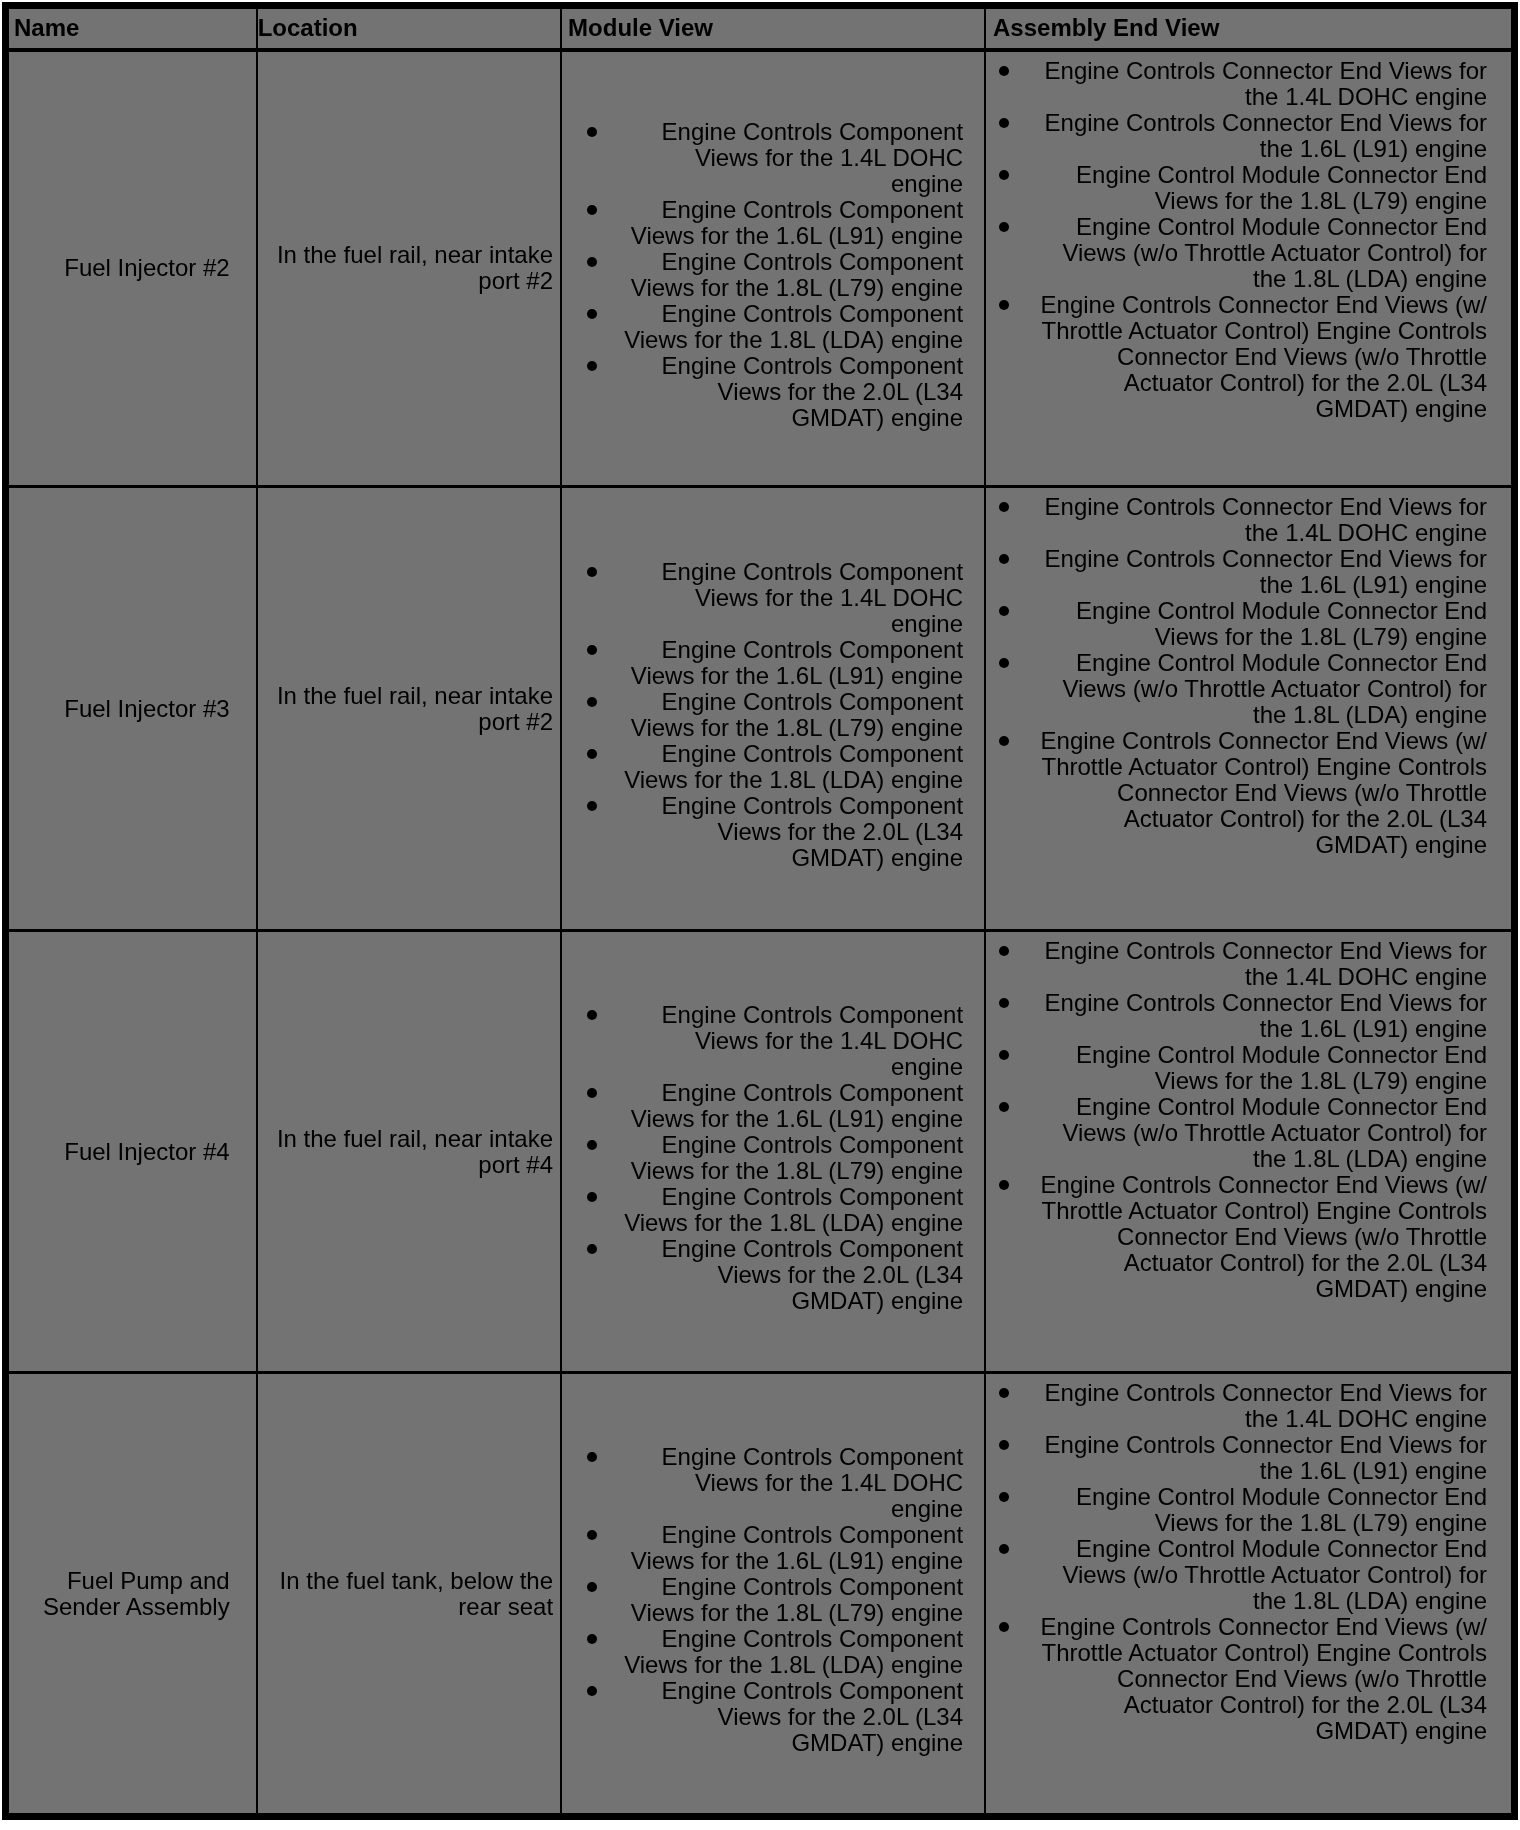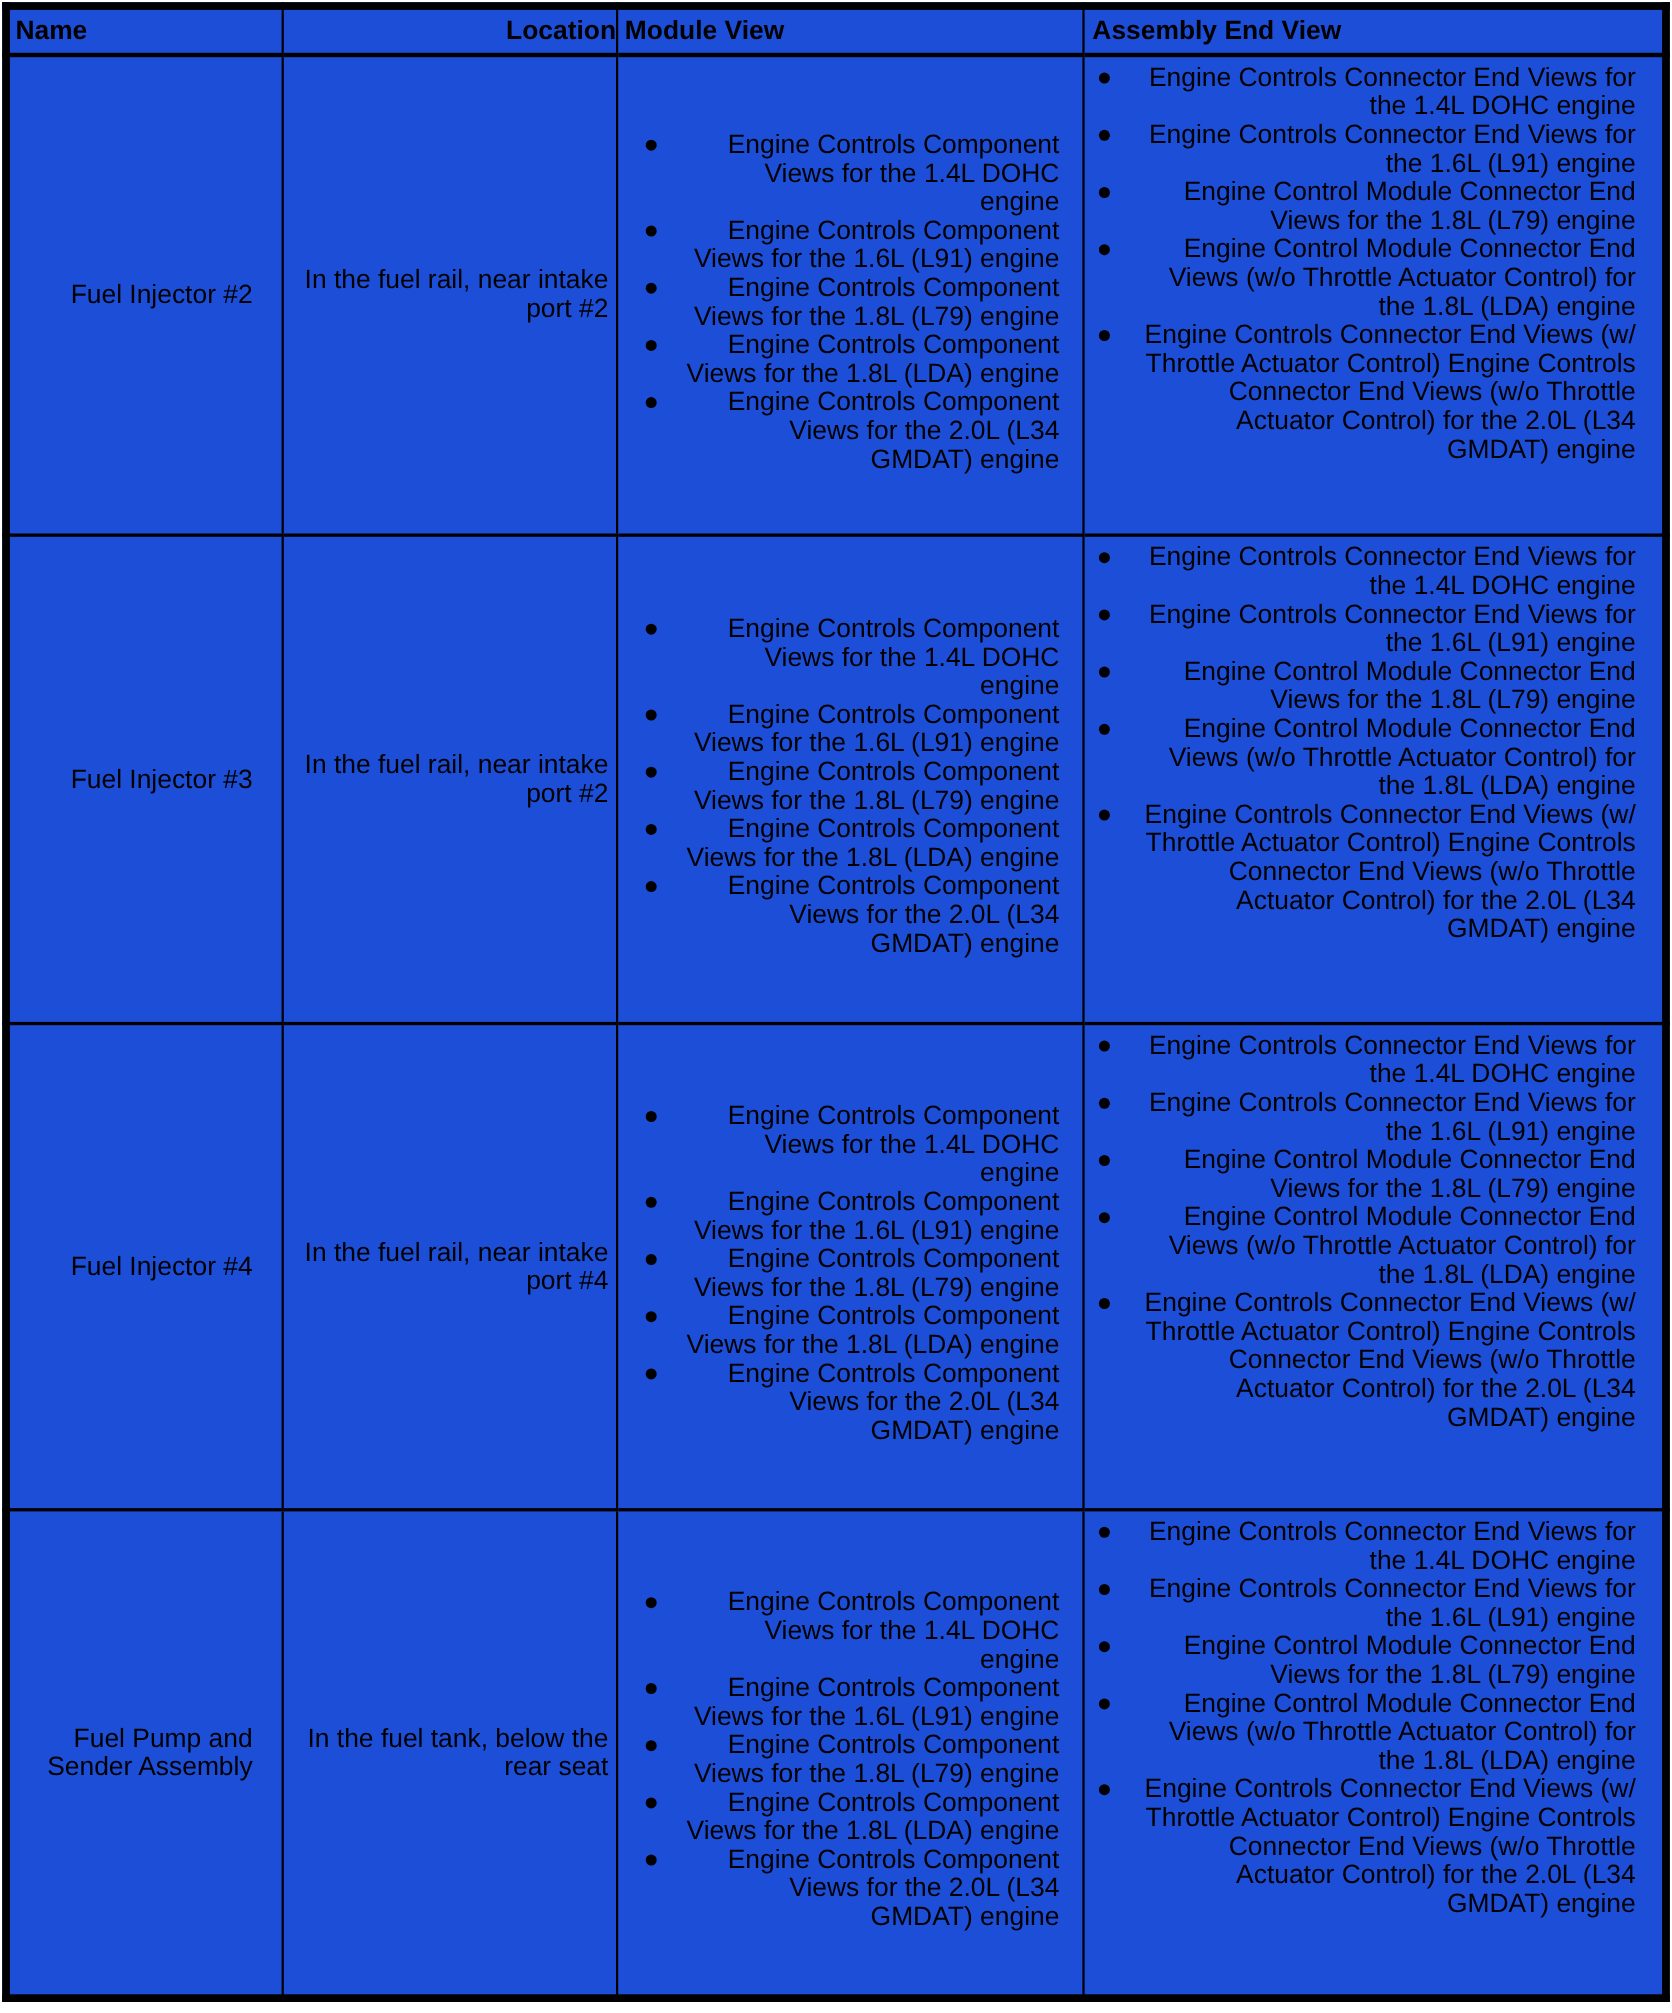--- a/index.html
+++ b/index.html
@@ -16,21 +16,21 @@
     line-height: 26px;
     color: #000000;
     -webkit-font-smoothing: antialiased;
   }
   table.locator-table {
     border-collapse: collapse;
     table-layout: fixed;
     width: 1516px;
     margin: 2px;
     border: 7px solid #000000;
-    background: #1d4ed8;
+    background: #737373;
   }
   col.col-name      { width: 250px; }
   col.col-location  { width: 303px; }
   col.col-locator   { width: 422px; }
   col.col-connector { width: 527px; }
 
   th, td {
     border-left: 2px solid #000000;
     vertical-align: middle;
     padding: 0;
@@ -41,21 +41,21 @@
 
   thead tr { height: 44px; }
   th {
     border-bottom: 4px solid #000000;
     font-weight: bold;
     font-size: 24px;
     text-align: left;
     vertical-align: middle;
   }
   th.h-name     { padding-left: 5px; }
-  th.h-location { text-align: right; }
+  th.h-location { text-align: left; }
   th.h-locator  { padding-left: 6px; }
   th.h-connector{ padding-left: 7px; }
 
   tbody td { border-top: 3px solid #000000; }
   tbody tr.row-1 { height: 437px; }
   tbody tr.row-2 { height: 444px; }
   tbody tr.row-3 { height: 442px; }
   tbody tr.row-4 { height: 444px; }
 
   td.c-name {

